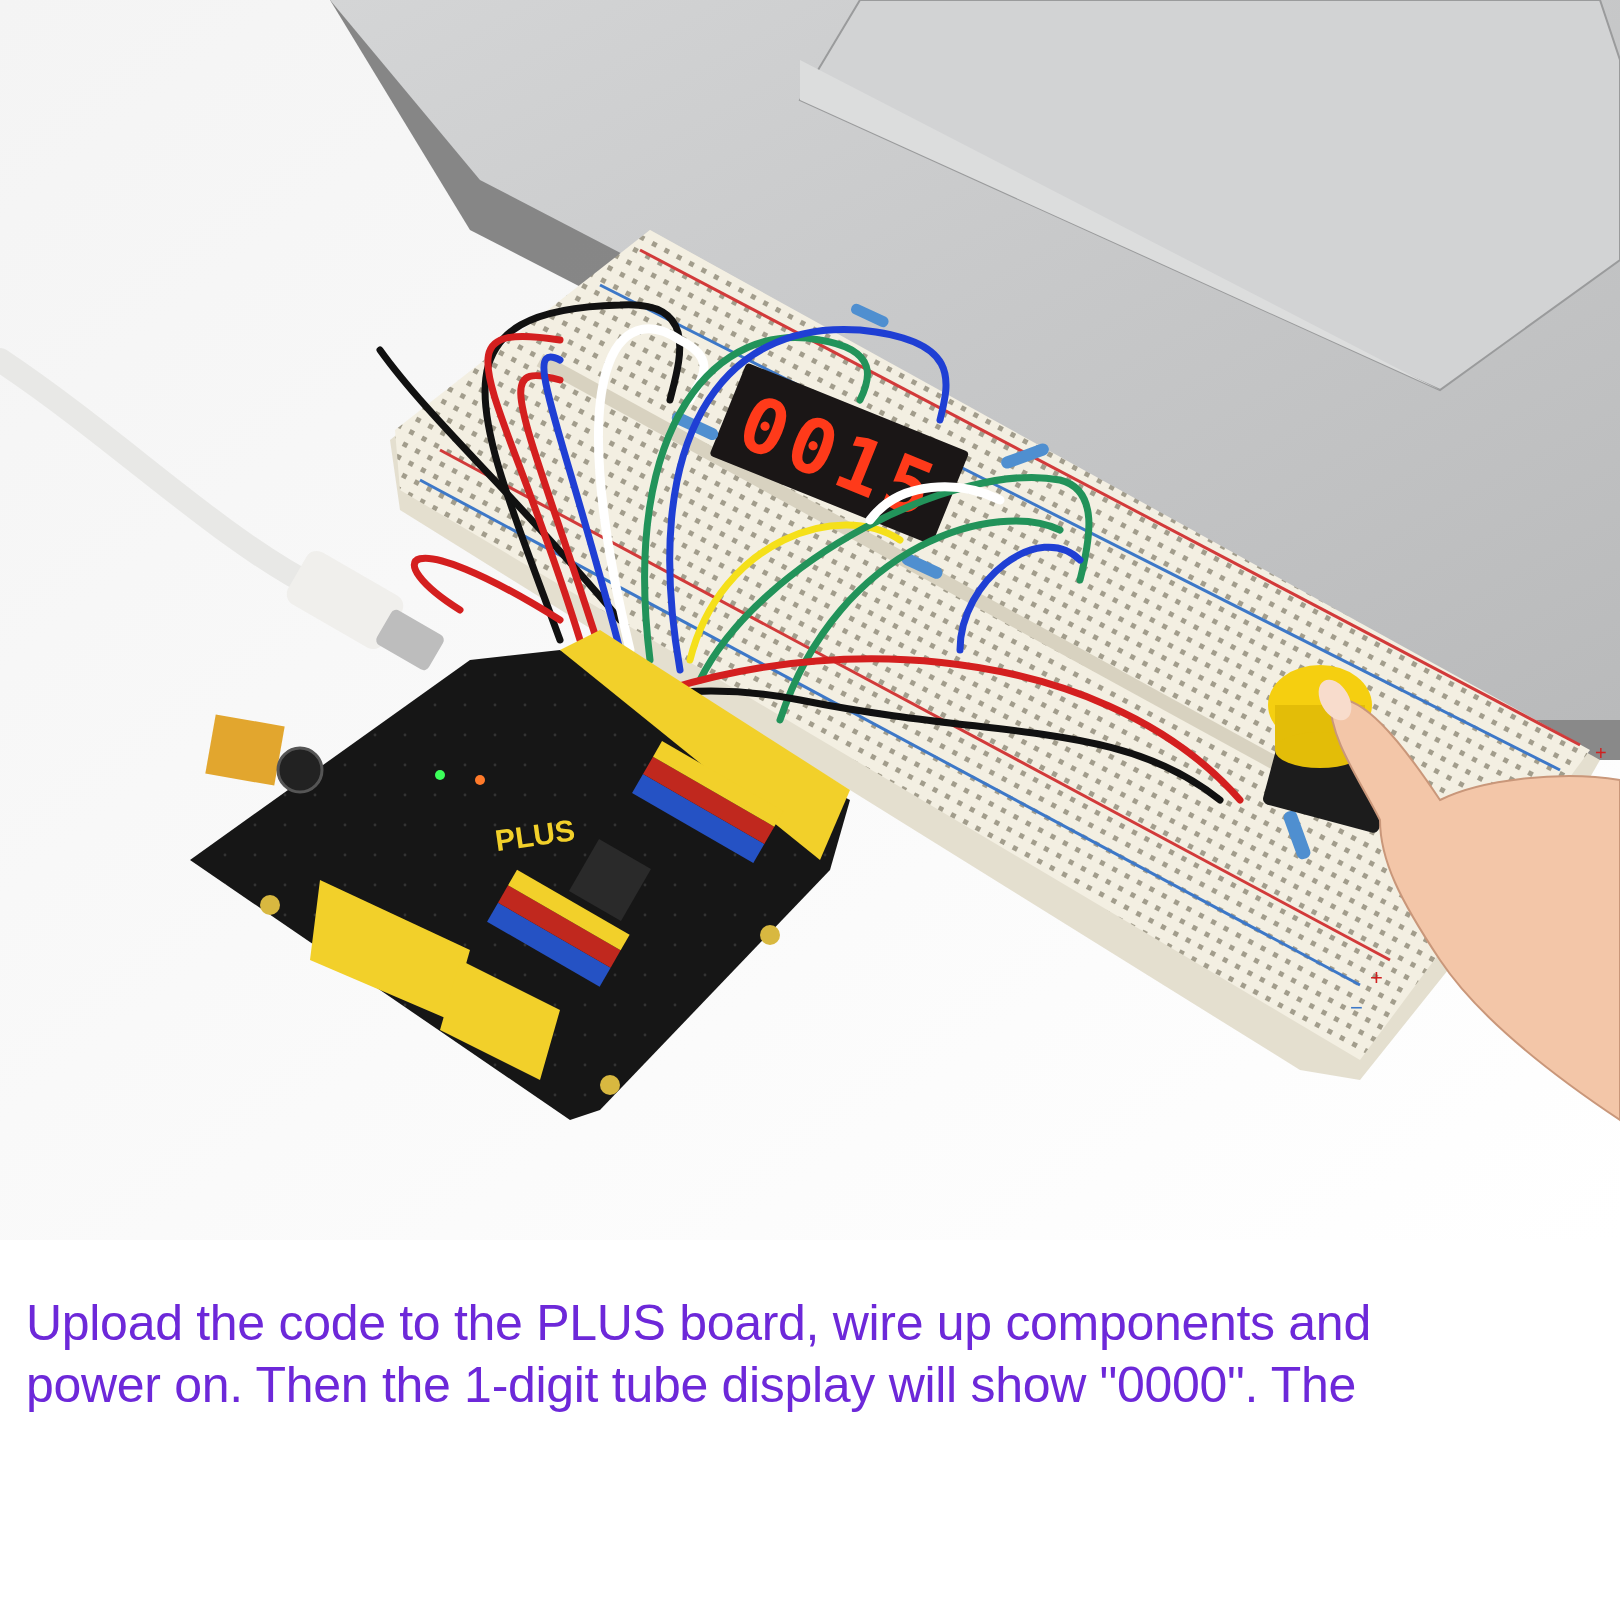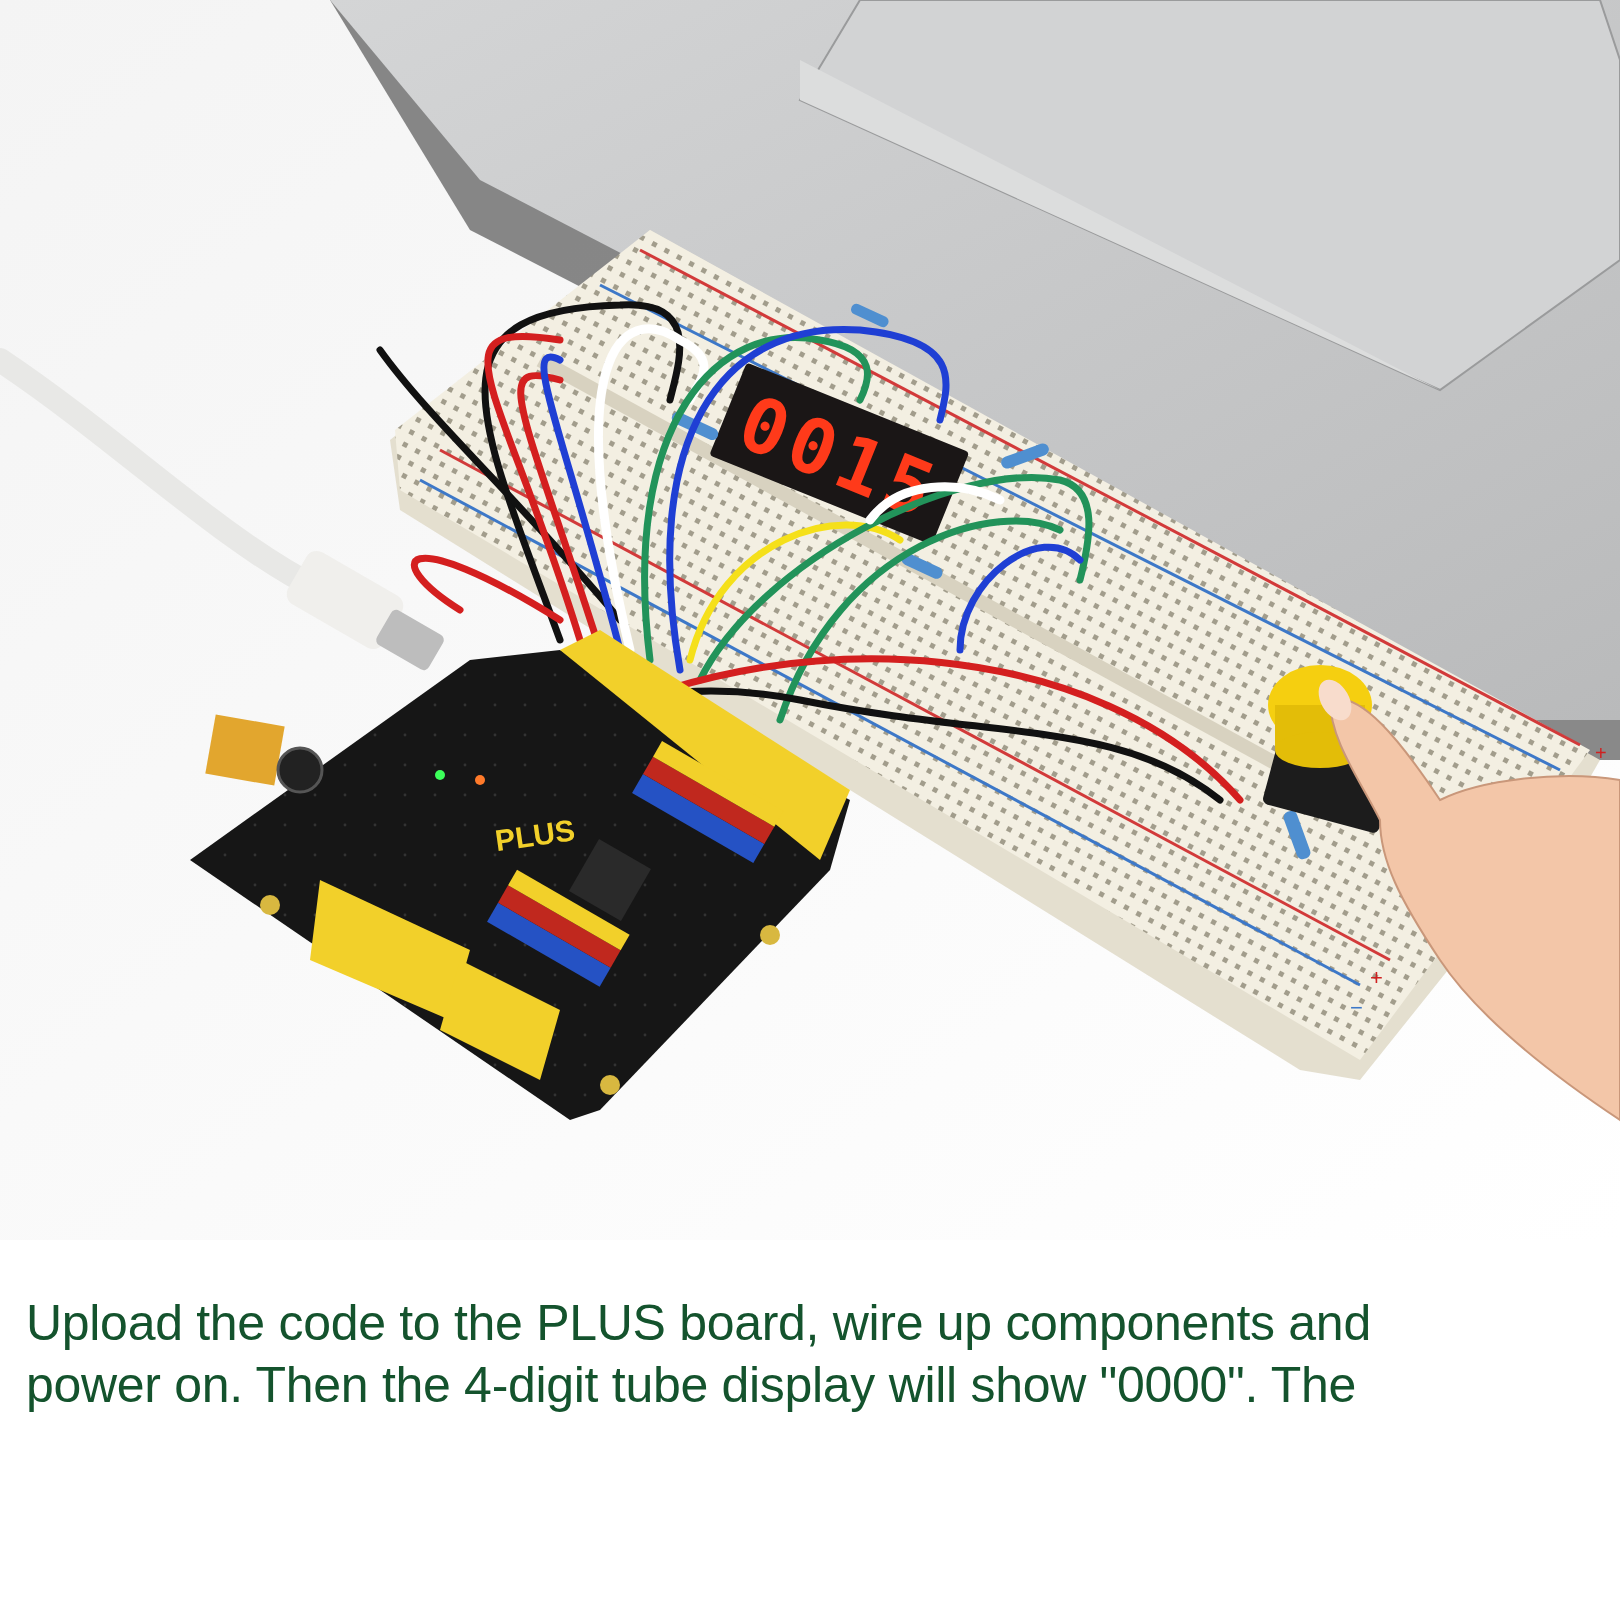--- a/index.html
+++ b/index.html
@@ -1,19 +1,19 @@
 <!DOCTYPE html>
 <html><head>
   <meta charset="utf-8">
   <style>
     html, body { margin:0; padding:0; background:#ffffff; }
     body { width:1620px; height:1620px; position:relative; overflow:hidden; font-family:"Liberation Sans", sans-serif; }
     .photo { position:absolute; left:0; top:0; width:1620px; height:1240px; }
     .photo svg { display:block; width:1620px; height:1240px; }
-    .caption { position:absolute; left:26px; top:1292px; width:1580px; font-family:"Liberation Sans", sans-serif; font-size:50px; line-height:62px; color:#14532d; letter-spacing:-0.3px; }
+    .caption { position:absolute; left:26px; top:1292px; width:1580px; font-family:"Liberation Sans", sans-serif; font-size:50px; line-height:62px; color:#6d28d9; letter-spacing:-0.3px; }
     .caption div { white-space:nowrap; }
     .seg-digit { font-family:"DejaVu Sans Mono", monospace; font-weight:bold; }
   </style>
 </head>
 <body>
 
 <div class="photo">
   <svg viewBox="0 0 1620 1240" xmlns="http://www.w3.org/2000/svg">
     <defs>
       <linearGradient id="bg" x1="0" y1="0" x2="1" y2="1">
@@ -128,14 +128,14 @@
       <circle cx="480" cy="780" r="5" fill="#ff7a2a"></circle>
       <circle cx="270" cy="905" r="10" fill="#d8b840"></circle>
       <circle cx="610" cy="1085" r="10" fill="#d8b840"></circle>
       <circle cx="770" cy="935" r="10" fill="#d8b840"></circle>
     </g>
   </svg>
 </div>
 
 <div class="caption">
   <div>Upload the code to the PLUS board, wire up components and</div>
-  <div>power on. Then the 4-digit tube display will show "0000". The</div>
+  <div>power on. Then the 1-digit tube display will show "0000". The</div>
 </div>
 
 </body></html>

